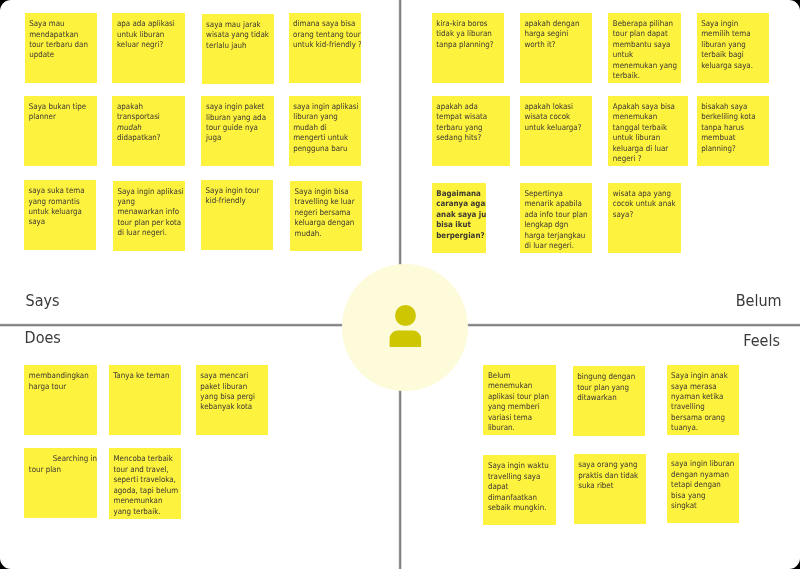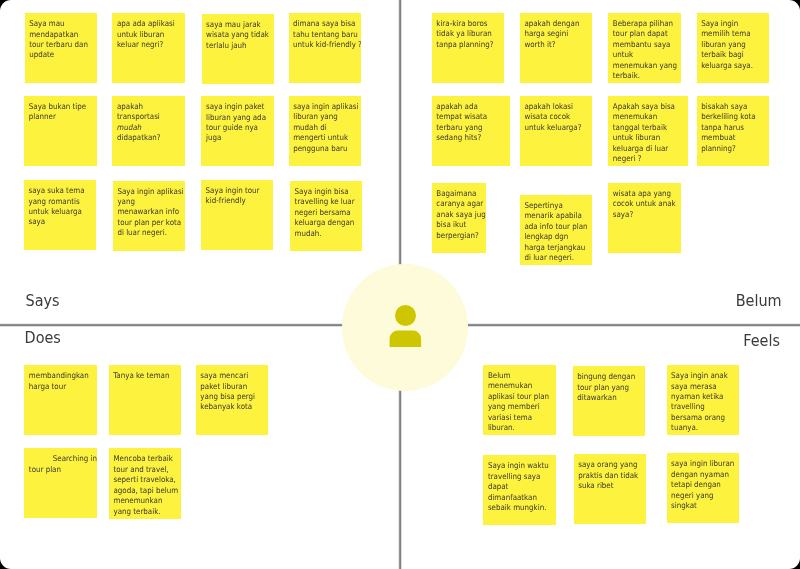--- a/index.html
+++ b/index.html
@@ -35,21 +35,21 @@
         <span class="ln" style="top: 16.45px;">untuk liburan</span>
         <span class="ln" style="top: 26.9px;">keluar negri?</span>
       </div>
       <div class="note" title="saya mau jarak wisata yang tidak terlalu jauh" style="left: 201.5px; top: 13.9px; width: 72.4px; height: 70px;">
         <span class="ln" style="top: 6px;">saya mau jarak</span>
         <span class="ln" style="top: 16.45px;">wisata yang tidak</span>
         <span class="ln" style="top: 26.9px;">terlalu jauh</span>
       </div>
       <div class="note" title="dimana saya bisa tahu tentang tour yang kid-friendly ?" style="left: 288.5px; top: 13.4px; width: 72.4px; height: 70px;">
         <span class="ln" style="top: 6px;">dimana saya bisa</span>
-        <span class="ln" style="top: 16.45px;">tahu tentang baru</span>
+        <span class="ln" style="top: 16.45px;">orang tentang tour</span>
         <span class="ln" style="top: 26.9px;">untuk kid-friendly ?</span>
       </div>
       <div class="note" title="Saya bukan tipe planner" style="left: 24.2px; top: 95.9px; width: 72.4px; height: 70px;">
         <span class="ln" style="top: 6px;">Saya bukan tipe</span>
         <span class="ln" style="top: 16.45px;">planner</span>
       </div>
       <div class="note" title="apakah transportasi mudah didapatkan?" style="left: 112.4px; top: 95.7px; width: 72.4px; height: 70px;">
         <span class="ln" style="top: 6px;">apakah</span>
         <span class="ln" style="top: 16.45px;">transportasi</span>
         <span class="ln" style="top: 26.9px; font-style: italic;">mudah</span>
@@ -138,28 +138,28 @@
         <span class="ln" style="top: 47.8px;">keluarga di luar</span>
         <span class="ln" style="top: 58.25px;">negeri ?</span>
       </div>
       <div class="note" title="bisakah saya berkeliling kota tanpa harus membuat planning?" style="left: 696.6px; top: 95.8px; width: 72.4px; height: 70.2px;">
         <span class="ln" style="top: 6px;">bisakah saya</span>
         <span class="ln" style="top: 16.45px;">berkeliling kota</span>
         <span class="ln" style="top: 26.9px;">tanpa harus</span>
         <span class="ln" style="top: 37.35px;">membuat</span>
         <span class="ln" style="top: 47.8px;">planning?</span>
       </div>
-      <div class="note" title="Bagaimana caranya agar anak saya juga bisa ikut berpergian?" style="left: 431.7px; top: 182.8px; width: 54px; height: 70.2px;">
+      <div class="note" title="Bagaimana caranya agar anak saya juga bisa ikut berpergian?" style="left: 431.7px; top: 182.8px; width: 54px; height: 70.2px; font-weight: bold;">
         <span class="ln" style="top: 6px;">Bagaimana</span>
         <span class="ln" style="top: 16.45px;">caranya agar</span>
         <span class="ln" style="top: 26.9px;">anak saya juga</span>
         <span class="ln" style="top: 37.35px;">bisa ikut</span>
         <span class="ln" style="top: 47.8px;">berpergian?</span>
       </div>
-      <div class="note" title="Sepertinya menarik apabila ada info tour plan lengkap dgn harga terjangkau di luar negeri." style="left: 519.8px; top: 182.8px; width: 72.4px; height: 70.2px; margin-top: 12px;">
+      <div class="note" title="Sepertinya menarik apabila ada info tour plan lengkap dgn harga terjangkau di luar negeri." style="left: 519.8px; top: 182.8px; width: 72.4px; height: 70.2px;">
         <span class="ln" style="top: 6px;">Sepertinya</span>
         <span class="ln" style="top: 16.45px;">menarik apabila</span>
         <span class="ln" style="top: 26.9px;">ada info tour plan</span>
         <span class="ln" style="top: 37.35px;">lengkap dgn</span>
         <span class="ln" style="top: 47.8px;">harga terjangkau</span>
         <span class="ln" style="top: 58.25px;">di luar negeri.</span>
       </div>
       <div class="note" title="wisata apa yang cocok untuk anak saya?" style="left: 608.2px; top: 182.8px; width: 72.4px; height: 70.2px;">
         <span class="ln" style="top: 6px;">wisata apa yang</span>
         <span class="ln" style="top: 16.45px;">cocok untuk anak</span>
@@ -224,21 +224,21 @@
       </div>
       <div class="note" title="saya orang yang praktis dan tidak suka ribet" style="left: 573.6px; top: 454.1px; width: 72.3px; height: 70px;">
         <span class="ln" style="top: 6px;">saya orang yang</span>
         <span class="ln" style="top: 16.45px;">praktis dan tidak</span>
         <span class="ln" style="top: 26.9px;">suka ribet</span>
       </div>
       <div class="note" title="saya ingin liburan dengan nyaman tetapi dengan waktu yang singkat" style="left: 666.5px; top: 453.4px; width: 72.3px; height: 70px;">
         <span class="ln" style="top: 6px;">saya ingin liburan</span>
         <span class="ln" style="top: 16.45px;">dengan nyaman</span>
         <span class="ln" style="top: 26.9px;">tetapi dengan</span>
-        <span class="ln" style="top: 37.35px;">negeri yang</span>
+        <span class="ln" style="top: 37.35px;">bisa yang</span>
         <span class="ln" style="top: 47.8px;">singkat</span>
       </div>
     </div>
 
   <div class="qlabel" style="left:25.6px;top:290.6px;">Says</div>
   <div class="qlabel" style="right:18.4px;top:291.3px;">Belum</div>
   <div class="qlabel" style="left:24.6px;top:327.9px;">Does</div>
   <div class="qlabel" style="right:20.1px;top:330.9px;">Feels</div>
 
   <div class="avatar">

